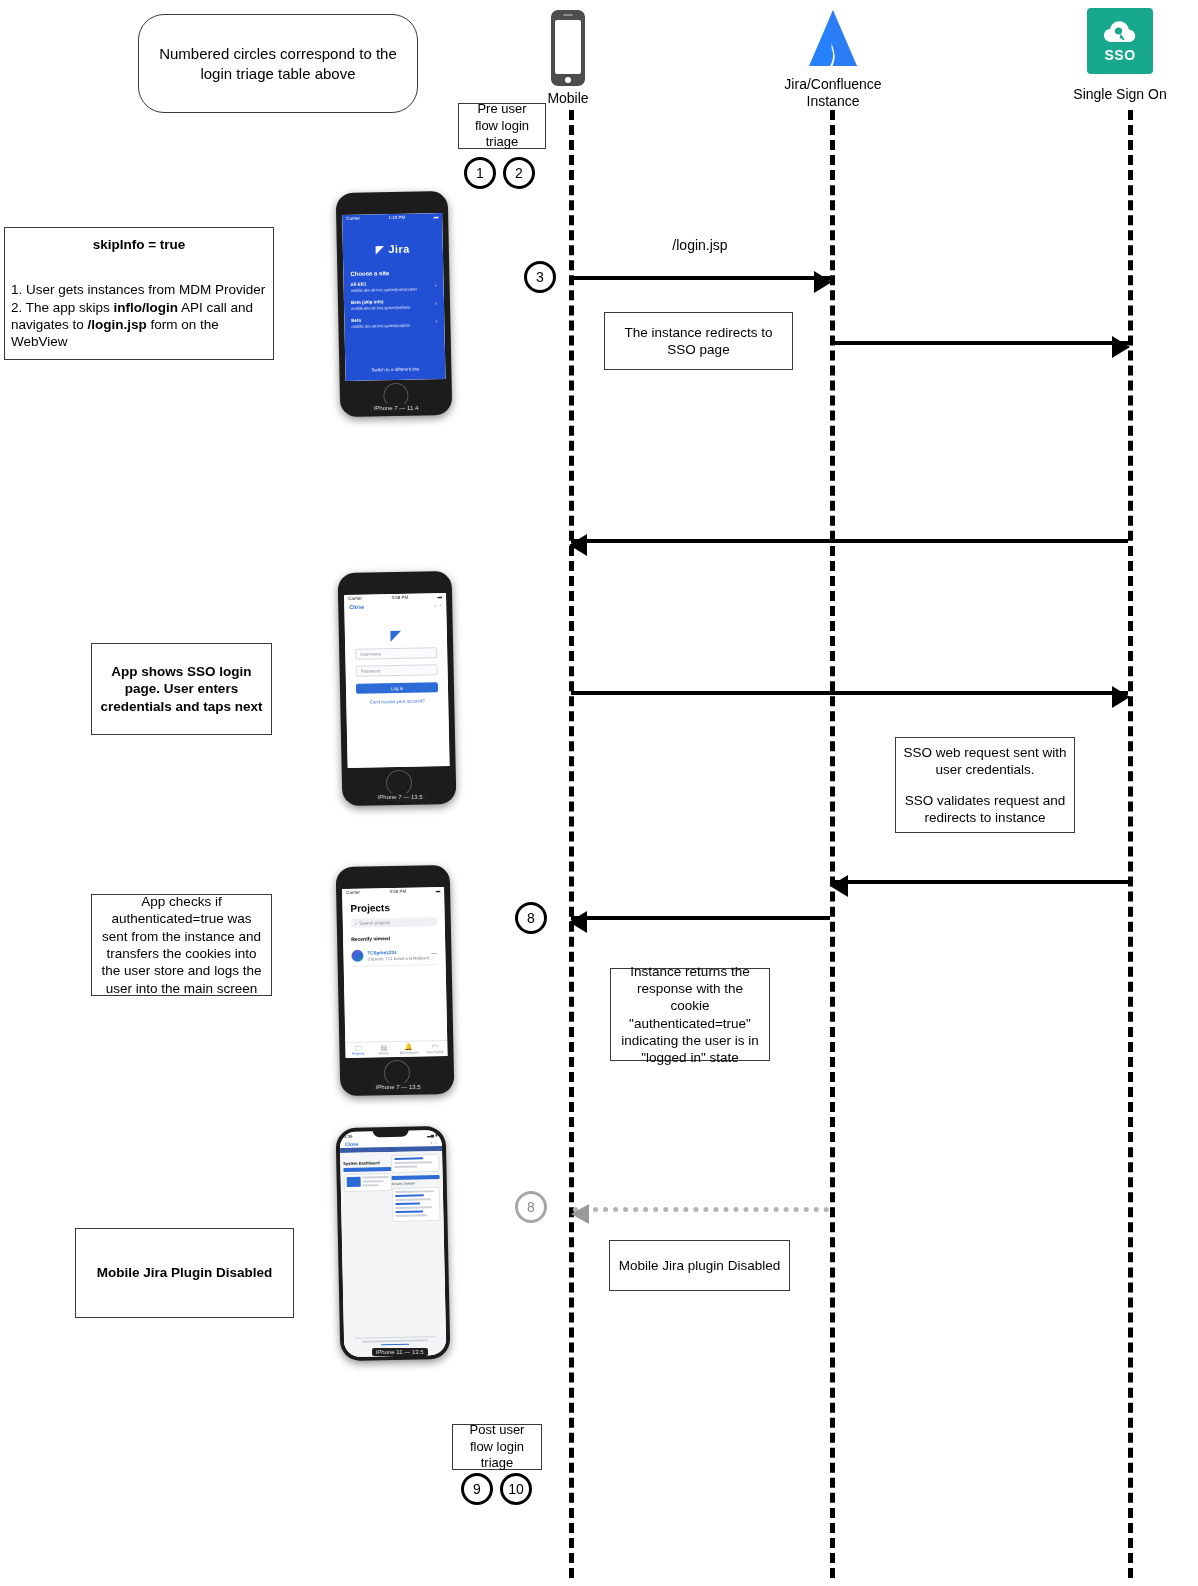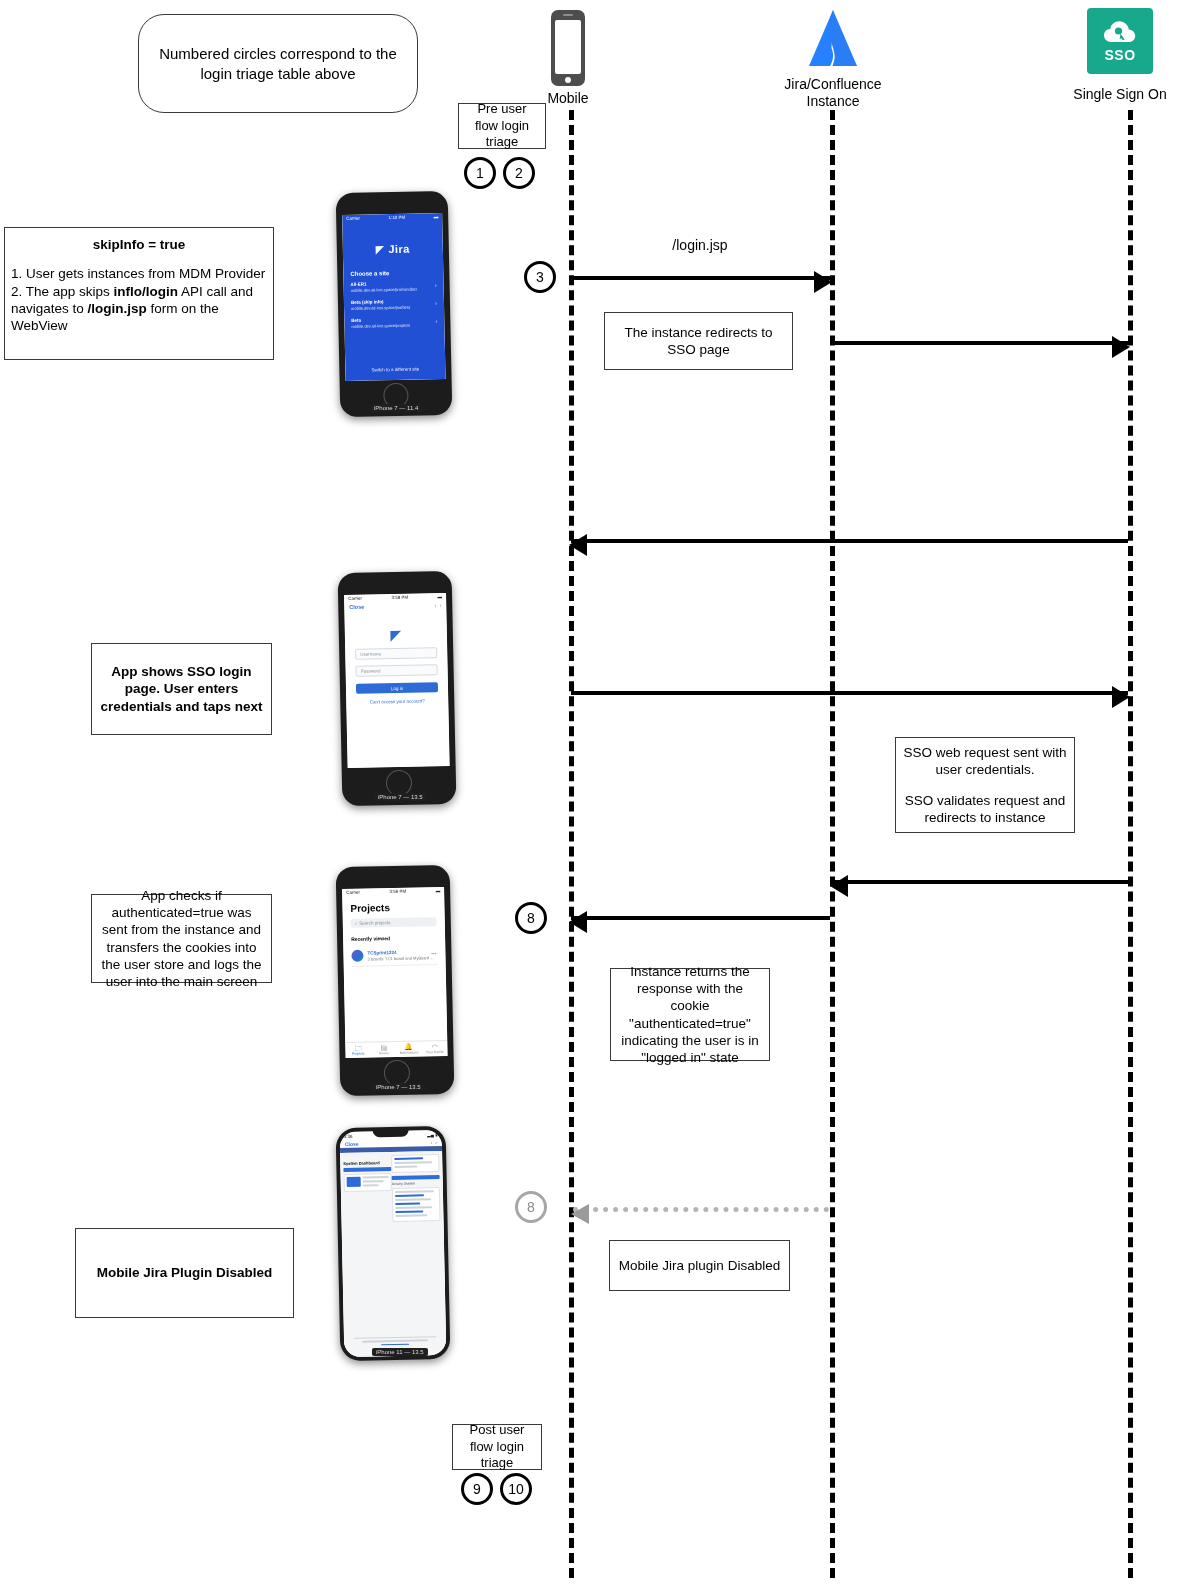--- a/index.html
+++ b/index.html
@@ -177,21 +177,21 @@
   <span>Pre user flow login triage</span>
 </div>
 <div class="circ" style="left:464px;top:157px;">
   <span>1</span>
 </div>
 <div class="circ" style="left:503px;top:157px;">
   <span>2</span>
 </div>
 
 <div class="note left" style="left:4px;top:227px;width:270px;height:133px;flex-direction:column;padding:8px 6px;font-size:13.5px;">
-  <div style="width:100%;text-align:center;font-weight:bold;margin-bottom:12px;">skipInfo = true</div>
+  <div style="width:100%;text-align:center;font-weight:bold;margin-bottom:28px;">skipInfo = true</div>
   <div style="width:100%;">    1. User gets instances from MDM Provider</div>
   <div style="width:100%;">
     <span>    2. The app skips </span><span style="font-weight:bold;">inflo/login</span><span> API call and navigates to </span><span style="font-weight:bold;">/login.jsp</span><span> form on the WebView</span>
   </div>
 </div>
 
 <div class="iphone" style="left:338px;top:192px;width:112px;height:224px;transform:rotate(-1.2deg);">
   <div class="screen" style="left:6px;top:22px;right:6px;bottom:36px;">
     <div class="p1-screen" style="width:100%;height:100%;position:relative;">
       <div class="statusbar sb-dark">
@@ -281,21 +281,21 @@
   <div>SSO validates request and redirects to instance</div>
 </div>
 
 <div class="arrow left" style="left:832px;top:880px;width:296px;"></div>
 
 <div class="circ" style="left:515px;top:902px;">
   <span>8</span>
 </div>
 <div class="arrow left" style="left:571px;top:916px;width:259px;"></div>
 
-<div class="note" style="left:91px;top:894px;width:181px;height:89px;">
+<div class="note" style="left:91px;top:894px;width:181px;height:102px;">
   <span>App checks if authenticated=true was sent from the instance and transfers the cookies into the user store and logs the user into the main screen</span>
 </div>
 
 <div class="note" style="left:610px;top:968px;width:160px;height:93px;">
   <span>Instance returns the response with the cookie "authenticated=true" indicating the user is in "logged in" state</span>
 </div>
 
 <div class="iphone" style="left:338px;top:866px;width:114px;height:229px;transform:rotate(-1.2deg);">
   <div class="screen" style="left:6px;top:22px;right:6px;bottom:38px;">
     <div style="width:100%;height:100%;position:relative;background:#fff;">

